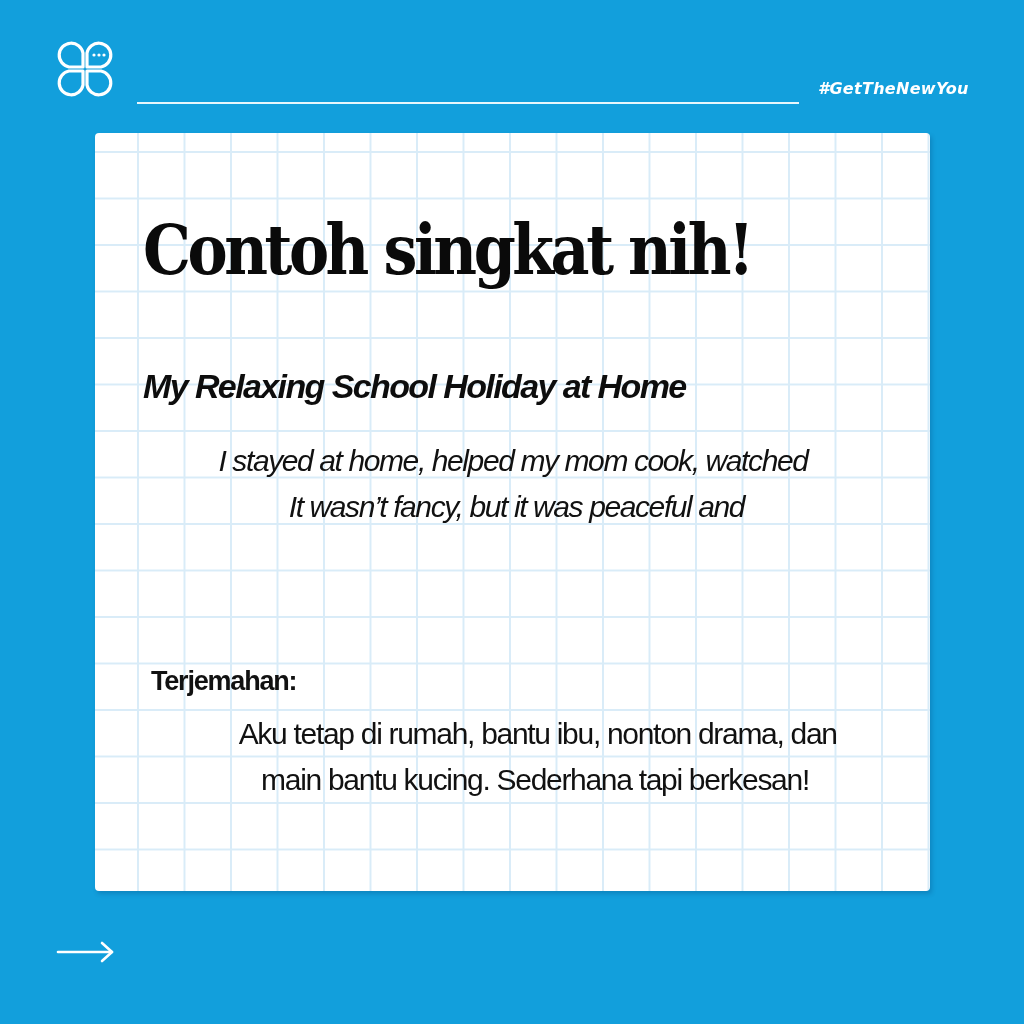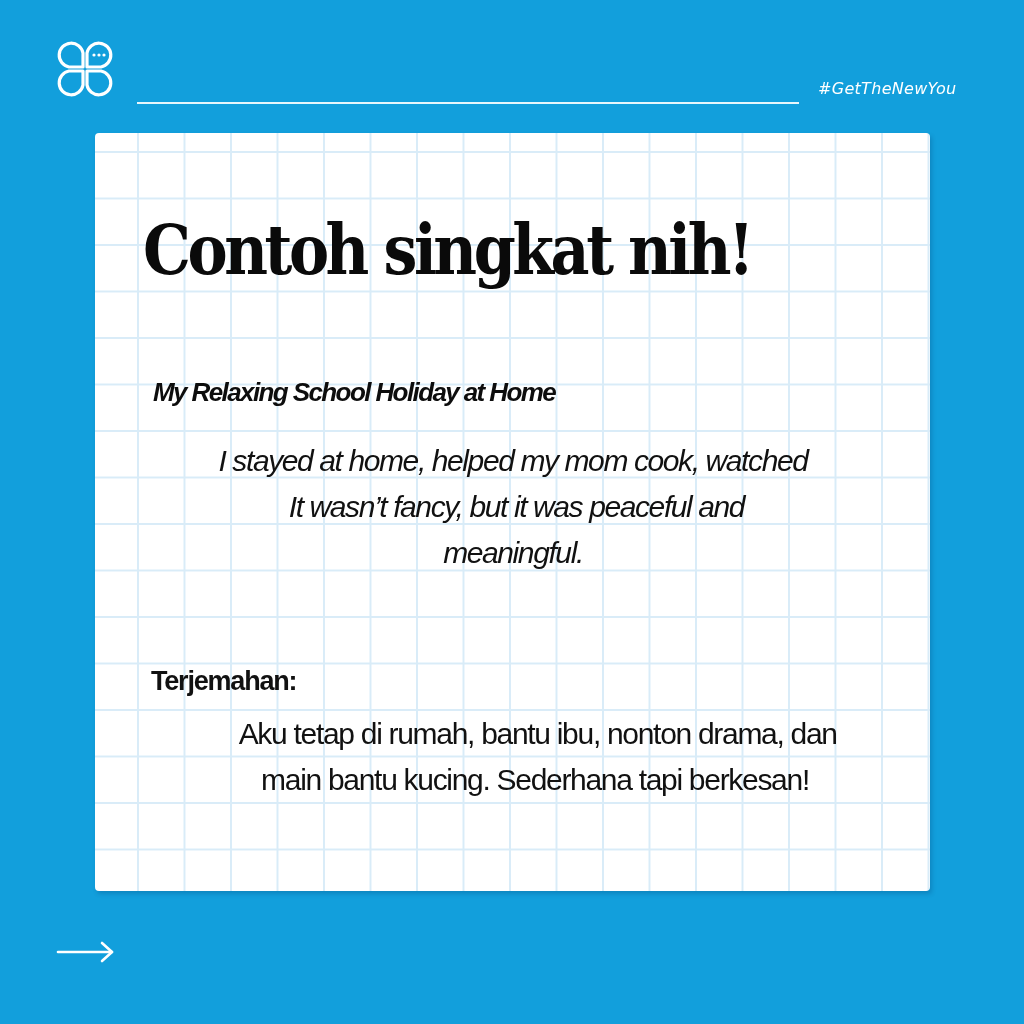--- a/index.html
+++ b/index.html
@@ -11,44 +11,44 @@
     .logo {
       position:absolute; left:55px; top:40px; width:60px; height:58px;
     }
     .divider {
       position:absolute; left:137px; top:102px; width:662px; height:2px;
       background:#ffffff; opacity:0.9;
     }
     .hashtag {
       position:absolute; left:818px; top:79px;
       color:#ffffff; font-family:"DejaVu Sans", sans-serif;
-      font-style:italic; font-weight:normal; font-size:16px; letter-spacing:0.3px;text-align:center;
+      font-style:italic; font-weight:bold; font-size:16px; letter-spacing:0.3px;text-align:center;
     }
     .card {
       position:absolute; left:95px; top:133px; width:835px; height:758px;
       border-radius:4px; overflow:hidden;
       background-color:#ffffff;
       background-image:
         linear-gradient(to right, #d9ecf8 2px, transparent 2px),
         linear-gradient(to bottom, #d9ecf8 2px, transparent 2px);
       background-size:46.5px 46.5px;
       background-position:42px 18px;
       box-shadow:2px 3px 4px rgba(0,60,110,0.25);
     }
     .title {
       position:absolute; left:48px; top:82px; margin:0;
       font-family:"DejaVu Serif", serif; font-weight:bold;
       font-size:70px; line-height:1; color:#0a0a0a;
       letter-spacing:-4px; transform:scaleX(0.86); transform-origin:left center;
       white-space:nowrap;
     }
     .subtitle {
-      position:absolute; left:48px; top:236px; margin:10px;
+      position:absolute; left:48px; top:236px; margin:0;
       font-family:"Liberation Sans", sans-serif; font-weight:bold; font-style:italic;
-      font-size:26px; line-height:1; color:#0d0d0d; letter-spacing:-1.6px;
+      font-size:34px; line-height:1; color:#0d0d0d; letter-spacing:-1.6px;
       white-space:nowrap;
     }
     .body-en {
       position:absolute; left:48px; top:305px; width:740px; margin:0;
       font-family:"Liberation Sans", sans-serif; font-style:italic;
       font-size:30px; line-height:46px; color:#111111; letter-spacing:-1.4px;
     }
     .body-en span, .body-id span { display:block; white-space:pre;text-align:center; }
     .label-id {
       position:absolute; left:48px; top:527px; margin:8px;
@@ -85,21 +85,20 @@
 
 <div class="divider"></div>
 <div class="hashtag">#GetTheNewYou</div>
 
 <div class="card">
   <h1 class="title">Contoh singkat nih!</h1>
   <h2 class="subtitle">My Relaxing School Holiday at Home</h2>
   <p class="body-en">
     <span>I stayed at home, helped my mom cook, watched</span>
     <span> It wasn’t fancy, but it was peaceful and</span>
-    <span>meaningful.</span>
   </p>
   <p class="label-id">Terjemahan:</p>
   <p class="body-id">
     <span> Aku tetap di rumah, bantu ibu, nonton drama, dan</span>
     <span>main bantu kucing. Sederhana tapi berkesan!</span>
   </p>
 </div>
 
 <div class="arrow">
   <svg width="60" height="24" viewBox="0 0 60 24" fill="none" stroke="#ffffff" stroke-width="2.6" stroke-linecap="round" stroke-linejoin="round">

